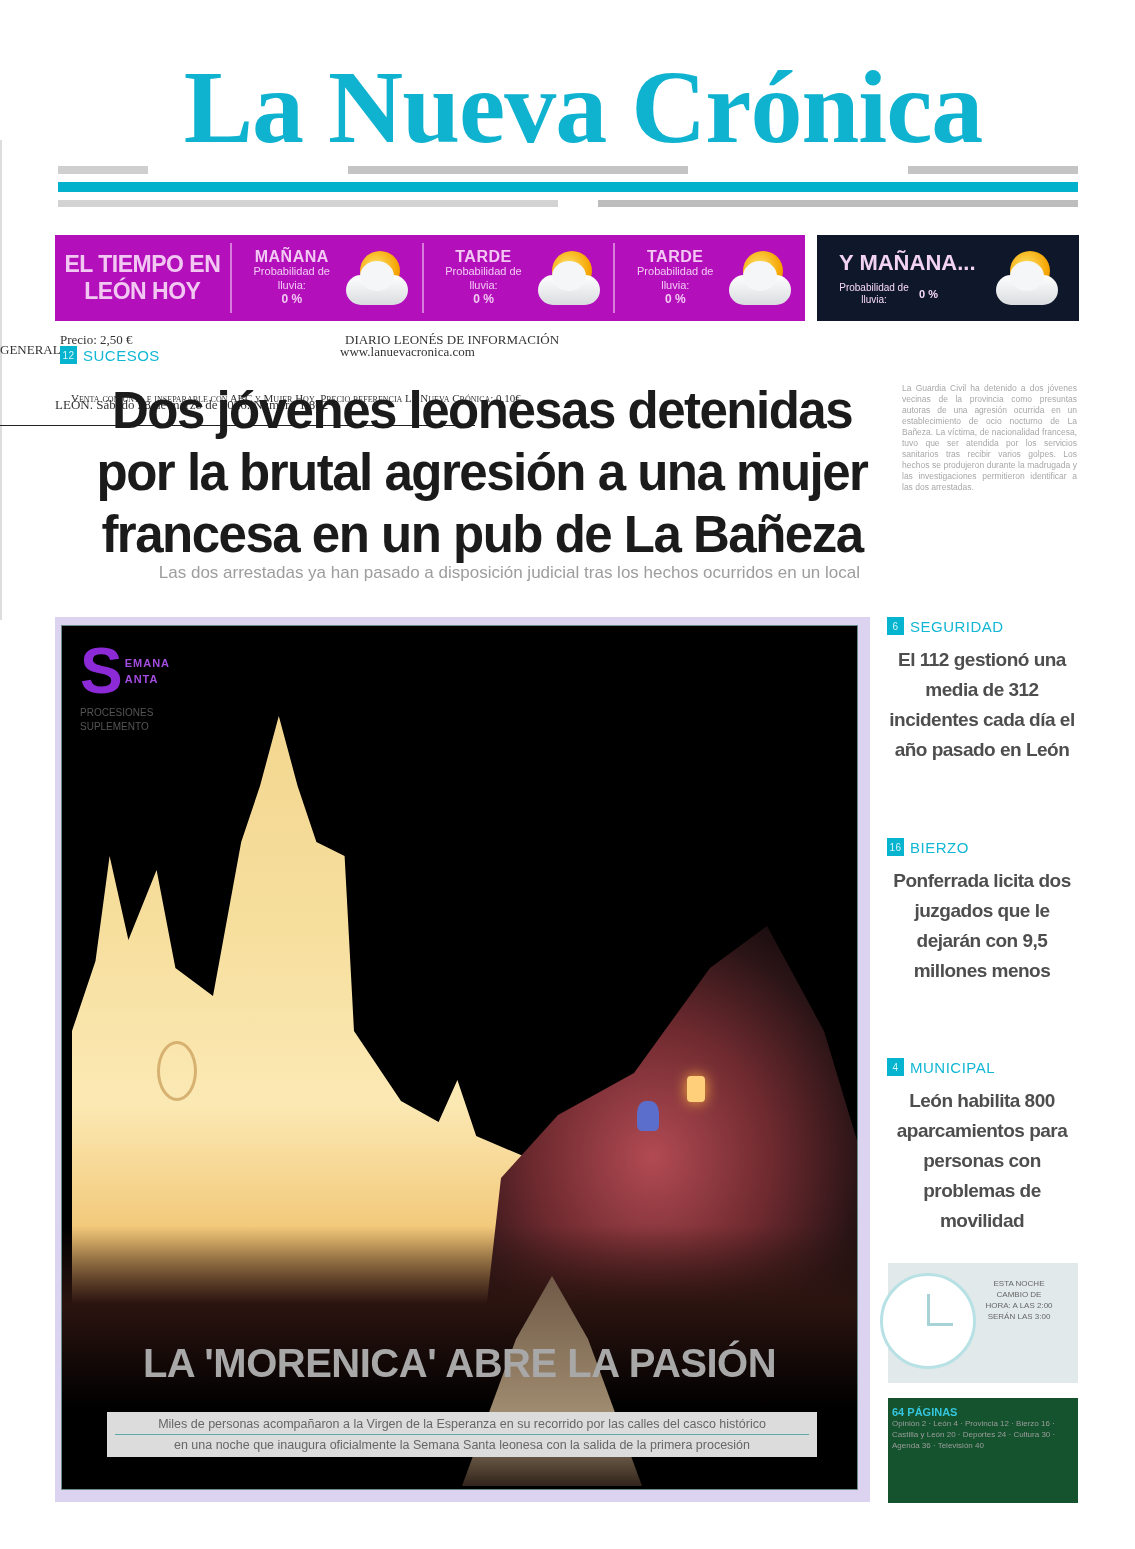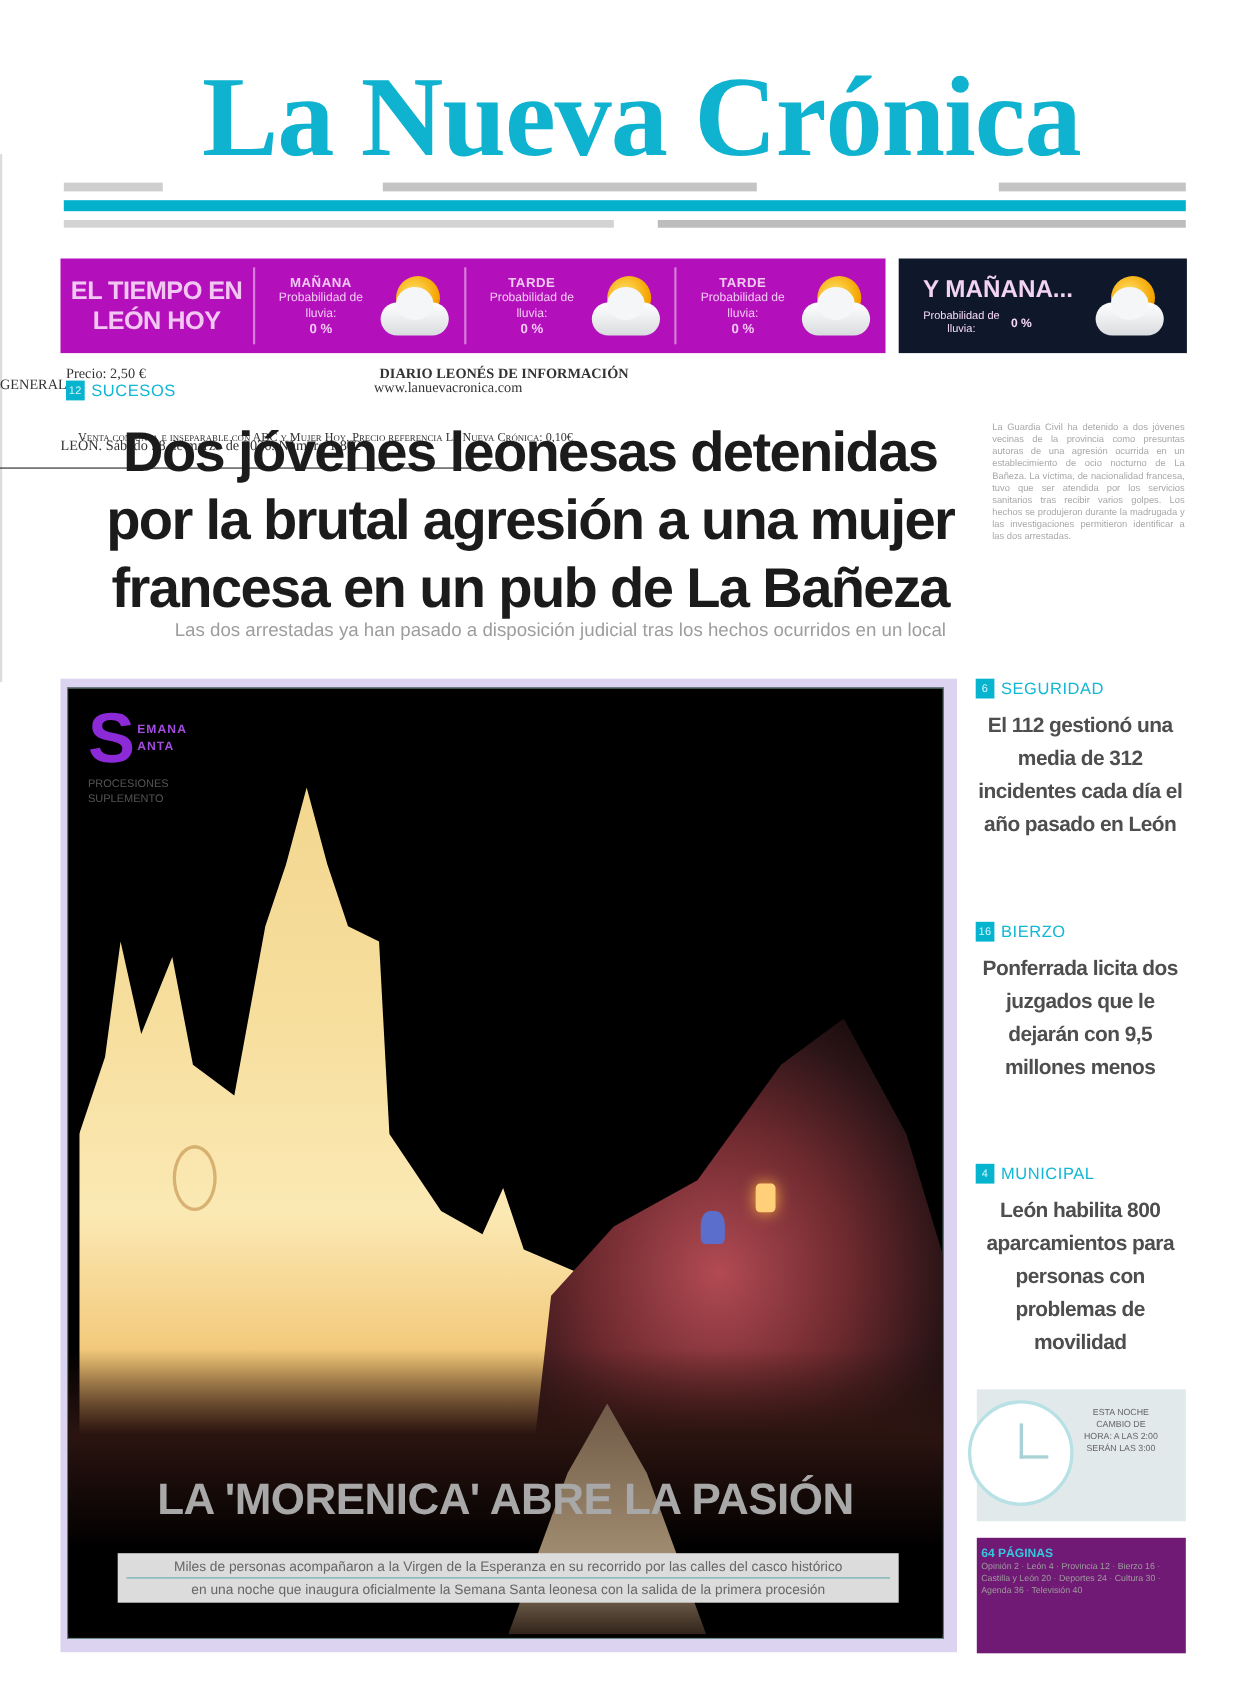--- a/index.html
+++ b/index.html
@@ -18,21 +18,21 @@
   .meta-strip2 .l { position: absolute; left: 0; width: 500px; height: 7px; background: #d3d3d3; }
   .meta-strip2 .r { position: absolute; left: 540px; width: 480px; height: 7px; background: #bdbdbd; }
 
   .weather { position: absolute; top: 235px; height: 86px; background: #b30fbb; display: flex; align-items: center; color: #f7d9f8; }
   .weather.main { left: 55px; width: 750px; }
   .weather.next { left: 817px; width: 262px; background: #0f172a; }
   .w-title { width: 175px; text-align: center; font-size: 23px; line-height: 27px; font-weight: bold; color: #f2c8f3; letter-spacing: -0.5px; }
   .w-sep { width: 2px; height: 70px; background: #d77cda; }
   .w-slot { display: flex; align-items: center; width: 190px; padding-left: 10px; }
   .w-text { width: 100px; text-align: center; font-size: 11px; line-height: 14px; color: #f3c9f4; }
-  .w-text .lbl { font-weight: bold; font-size: 12px; letter-spacing: 0.5px; }
+  .w-text .lbl { font-weight: bold; font-size: 16px; letter-spacing: 0.5px; }
   .w-text .pct { font-weight: bold; font-size: 12px; }
   .w-icon { position: relative; width: 70px; height: 62px; }
   .sun { position: absolute; left: 18px; top: 4px; width: 40px; height: 40px; border-radius: 50%; background: radial-gradient(circle at 40% 40%, #ffe46b, #f5a400 65%, #e07800); }
   .cloud { position: absolute; left: 4px; top: 28px; width: 62px; height: 30px; border-radius: 18px; background: linear-gradient(#ffffff, #d9dcdf); }
   .cloud::before { content: ""; position: absolute; left: 14px; top: -14px; width: 34px; height: 30px; border-radius: 50%; background: #f4f6f7; }
   .wn-title { font-size: 22px; font-weight: bold; color: #f3d3f4; }
   .wn-body { display: flex; align-items: center; gap: 10px; margin-top: 6px; font-size: 10px; line-height: 12px; }
 
   .section-tag { position: absolute; display: flex; align-items: center; gap: 6px; font-size: 15px; color: #11b7d4; letter-spacing: 0.5px; }
   .section-tag .num { width: 17px; height: 18px; background: #06b4cf; color: #d8f5fa; font-size: 10px; display: flex; align-items: center; justify-content: center; }
@@ -71,21 +71,21 @@
 
   .teaser { position: absolute; left: 887px; width: 190px; }
   .teaser .body { margin-top: 10px; font-size: 19px; line-height: 30px; font-weight: bold; color: #4e4e4e; text-align: center; letter-spacing: -0.5px; }
 
   .clock-box { position: absolute; left: 888px; top: 1263px; width: 190px; height: 120px; background: #e2e9ea; }
   .clock { position: absolute; left: -8px; top: 10px; width: 96px; height: 96px; border-radius: 50%; background: #fff; border: 3px solid #b7e1e5; }
   .clock .h { position: absolute; left: 44px; top: 18px; width: 3px; height: 32px; background: #a7d3d6; }
   .clock .m { position: absolute; left: 44px; top: 47px; width: 26px; height: 3px; background: #a7d3d6; }
   .clock-text { position: absolute; left: 96px; top: 15px; width: 70px; text-align: center; font-size: 8px; line-height: 11px; color: #666; }
 
-  .pages-box { position: absolute; left: 888px; top: 1398px; width: 190px; height: 105px; background: #701a75; padding: 8px 4px; }
+  .pages-box { position: absolute; left: 888px; top: 1398px; width: 190px; height: 105px; background: #14532d; padding: 8px 4px; }
   .pages-box .lbl { font-size: 11px; font-weight: bold; color: #35c6de; }
   .pages-box .txt { font-size: 8px; line-height: 11px; color: #9c9c9c; }
 
   .left-edge-ghost { position: absolute; left: 0; top: 140px; width: 20px; height: 480px; border-left: 2px solid #ddd; }
 </style>
 </head>
 <body>
 
 <div class="left-edge-ghost"></div>
 
@@ -153,21 +153,21 @@
     </div>
   </div>
   <div class="w-icon">
       <div class="sun"></div>
       <div class="cloud"></div>
     </div>
 </section>
 
 <div class="ghost" style="left:60px; top:333px;">Precio: 2,50 €</div>
 <div class="ghost" style="left:0px; top:343px;">GENERAL</div>
-<div class="ghost" style="left:345px; top:333px;font-weight:bold;">DIARIO LEONÉS DE INFORMACIÓN</div>
+<div class="ghost" style="left:345px; top:333px;">DIARIO LEONÉS DE INFORMACIÓN</div>
 <div class="ghost" style="left:340px; top:345px;">www.lanuevacronica.com</div>
 
 <div class="section-tag" style="left:60px; top:346px;">
   <span class="num">12</span>
   <span>SUCESOS</span>
 </div>
 
 <div class="ghost" style="left:55px; top:398px;">LEÓN. Sábado 28 de marzo de 2026. Número 1.862</div>
 <div class="ghost sc" style="left:33px; top:391px;margin-left:38px;">Venta conjunta e inseparable con ABC y Mujer Hoy. Precio referencia La Nueva Crónica: 0,10€</div>
 <div class="ghost-rule" style="left:0; top:425px; width:475px;"></div>

